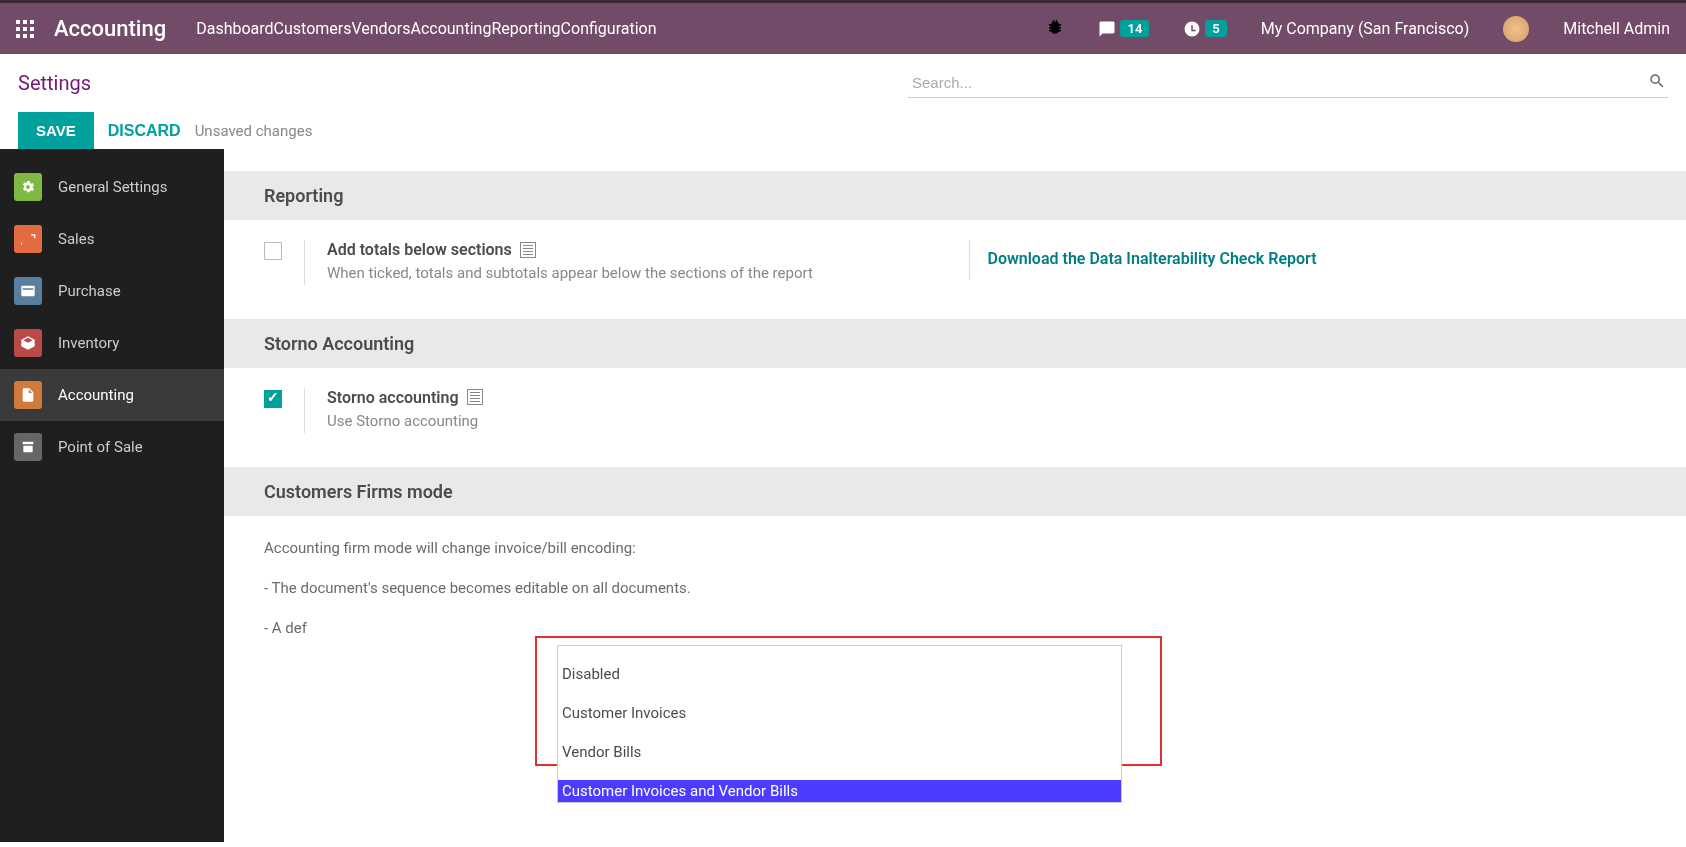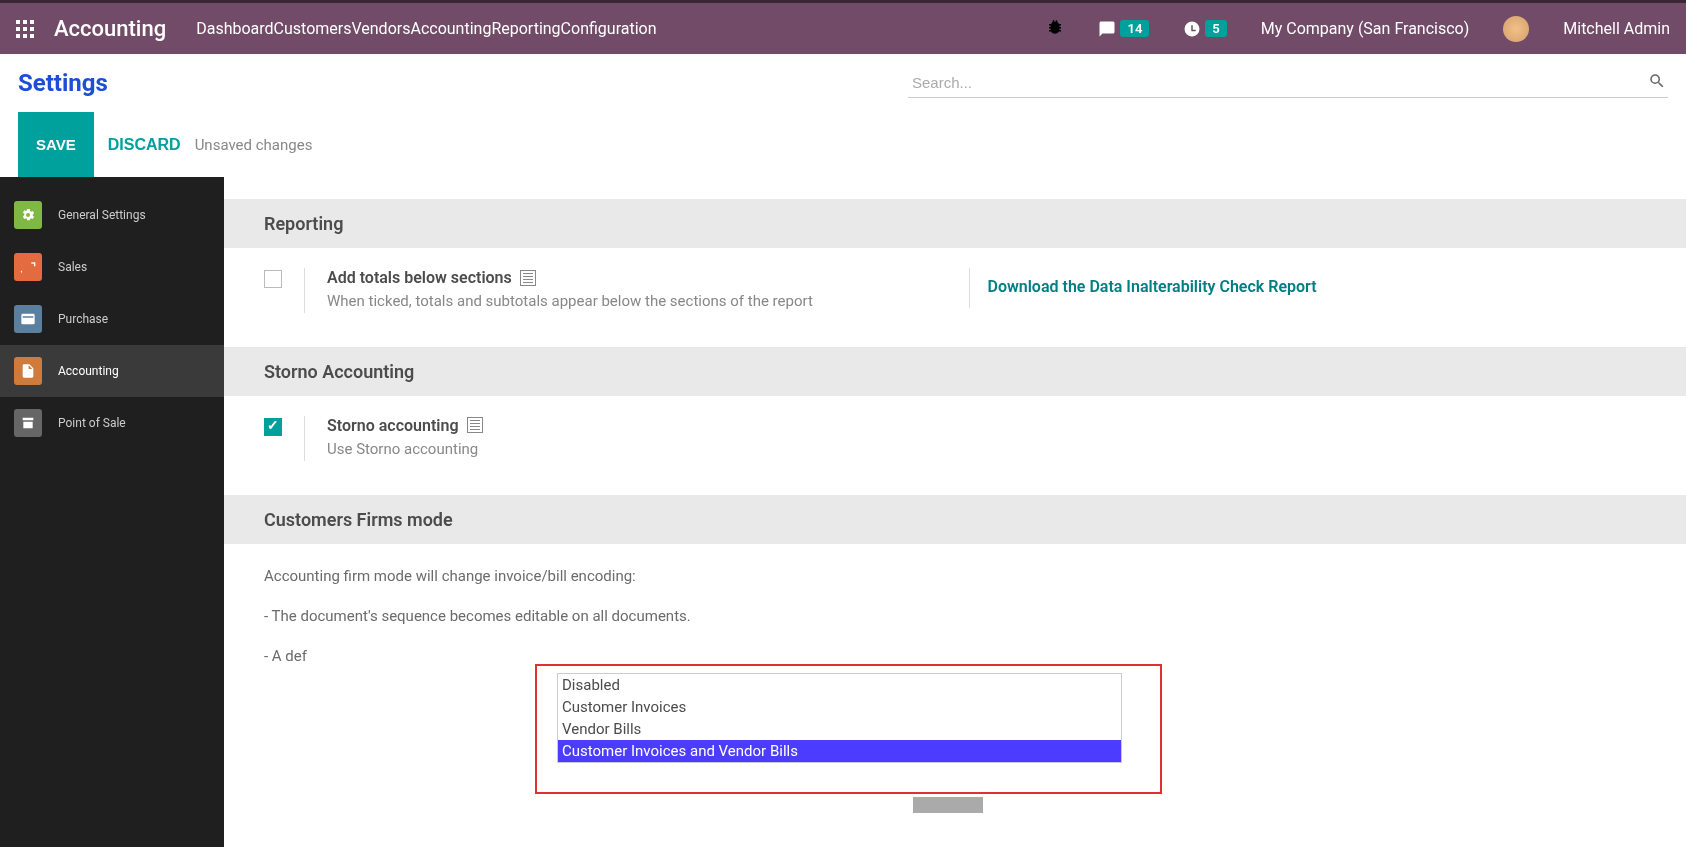--- a/index.html
+++ b/index.html
@@ -13,34 +13,34 @@
   .nav-menu a { color: #fff; text-decoration: none; font-size: 16px; cursor: pointer; }
   .topbar-right { display: flex; align-items: center; gap: 34px; color: #fff; justify-content: center; }
   .badge-grp { display: flex; align-items: center; gap: 4px; cursor: pointer; }
   .badge { background: #00a09d; color: #fff; padding: 1px 7px; border-radius: 3px; font-size: 13px; font-weight: 600; }
   .company { font-size: 16px; cursor: pointer; }
   .avatar { width: 26px; height: 26px; border-radius: 50%; background: radial-gradient(circle, #f4c089, #d4a06a); }
   .user-name { font-size: 16px; cursor: pointer; }
 
   .control-panel { padding: 14px 18px 0; }
   .panel-top { display: flex; align-items: center; justify-content: space-between; }
-  .page-title { font-size: 24px; font-weight: 700; color: #1d4ed8; }
+  .page-title { font-size: 20px; font-weight: 400; color: #701a75; }
   .search-box { width: 760px; position: relative; }
   .search-input { width: 100%; border: none; border-bottom: 1px solid #ccc; padding: 6px 28px 6px 4px; font-size: 15px; outline: none; color: #888; }
   .search-input::placeholder { color: #aaa; }
   .search-icn { position: absolute; right: 2px; top: 4px; width: 18px; height: 18px; }
 
   .panel-bottom { margin-top: 14px; display: flex; align-items: center; gap: 14px; }
-  .btn-save { background: #00a09d; color: #fff; border: none; padding: 24px 18px; font-weight: 600; font-size: 15px; cursor: pointer; }
+  .btn-save { background: #00a09d; color: #fff; border: none; padding: 10px 18px; font-weight: 600; font-size: 15px; cursor: pointer; }
   .btn-discard { background: none; border: none; color: #00a09d; font-weight: 600; font-size: 16px; cursor: pointer; }
   .unsaved { color: #888; font-size: 15px; }
 
   .main { display: flex; height: calc(100% - 154px); }
   .sidebar { width: 224px; background: #1f1f1f; color: #ccc; padding-top: 12px; }
-  .side-item { display: flex; align-items: center; gap: 16px; padding: 12px 14px; cursor: pointer; font-size: 12px; }
+  .side-item { display: flex; align-items: center; gap: 16px; padding: 12px 14px; cursor: pointer; font-size: 15px; }
   .side-item.active { background: #3a3a3a; color: #fff; }
   .side-icn { width: 28px; height: 28px; border-radius: 3px; display: flex; align-items: center; justify-content: center; }
   .ic-general { background: #7fb842; }
   .ic-sales { background: #e46a3f; }
   .ic-purchase { background: #5b7f9e; }
   .ic-inventory { background: #b94a48; }
   .ic-accounting { background: #d07a3c; }
   .ic-pos { background: #666; }
 
   .content { flex: 1; overflow-y: auto; padding-bottom: 40px; }
@@ -56,21 +56,21 @@
   .setting-desc { color: #888; font-size: 15px; margin-top: 4px; line-height: 1.45; }
   .building-icn { width: 16px; height: 16px; border: 1px solid #888; display: inline-block; position: relative; }
   .building-icn::before { content: ""; position: absolute; left: 2px; top: 2px; right: 2px; bottom: 2px; background: repeating-linear-gradient(#888 0 1px, transparent 1px 3px); }
   .right-link { margin-left: 60px; }
   .right-link a { color: #017e84; font-weight: 600; font-size: 16px; text-decoration: none; cursor: pointer; }
   .firm-desc { color: #6b6b6b; font-size: 15px; line-height: 1.6; padding: 0 40px; }
   .firm-desc p { margin-top: 16px; }
 
   .highlight-box { position: absolute; border: 2px solid #e03030; pointer-events: none; }
   .dropdown-open { position: absolute; background: #fff; border: 1px solid #ccc; z-index: 10; font-size: 15px; width: 565px; }
-  .dropdown-open .opt { padding: 2px 4px; cursor: pointer; }
+  .dropdown-open .opt { padding: 2px 4px; cursor: pointer; margin-top: 17px; }
   .dropdown-open .opt.sel { background: #4b3cff; color: #fff; }
   .select-display { display: flex; justify-content: space-between; align-items: center; border: 1px solid #fff; padding: 4px 8px 4px 2px; font-size: 15px; cursor: pointer; width: 565px; }
   .caret-dn { width: 0; height: 0; border-left: 5px solid transparent; border-right: 5px solid transparent; border-top: 6px solid #666; }
   .content-rel { position: relative; }
   .bottom-stub { position: absolute; background: #aaa; height: 16px; width: 70px; }
 </style>
 </head>
 <body>
 
 <div class="topbar">
@@ -151,20 +151,28 @@
         </div>
         <span>Sales</span>
       </div>
     <div class="side-item">
         <div class="side-icn ic-purchase">
           <svg width="16" height="16" viewBox="0 0 24 24">
             <path fill="#fff" d="M20 4H4a2 2 0 00-2 2v12a2 2 0 002 2h16a2 2 0 002-2V6a2 2 0 00-2-2zm0 6H4V8h16v2z"></path>
           </svg>
         </div>
         <span>Purchase</span>
+      </div>
+    <div class="side-item">
+        <div class="side-icn ic-inventory">
+          <svg width="16" height="16" viewBox="0 0 24 24">
+            <path fill="#fff" d="M12 2L2 7v10l10 5 10-5V7L12 2zm0 2.3L19 8l-7 3.5L5 8l7-3.7z"></path>
+          </svg>
+        </div>
+        <span>Inventory</span>
       </div>
     <div class="side-item active">
         <div class="side-icn ic-accounting">
           <svg width="16" height="16" viewBox="0 0 24 24">
             <path fill="#fff" d="M14 2H6a2 2 0 00-2 2v16a2 2 0 002 2h12a2 2 0 002-2V8l-6-6zm-1 7V3.5L18.5 9H13z"></path>
           </svg>
         </div>
         <span>Accounting</span>
       </div>
     <div class="side-item">

